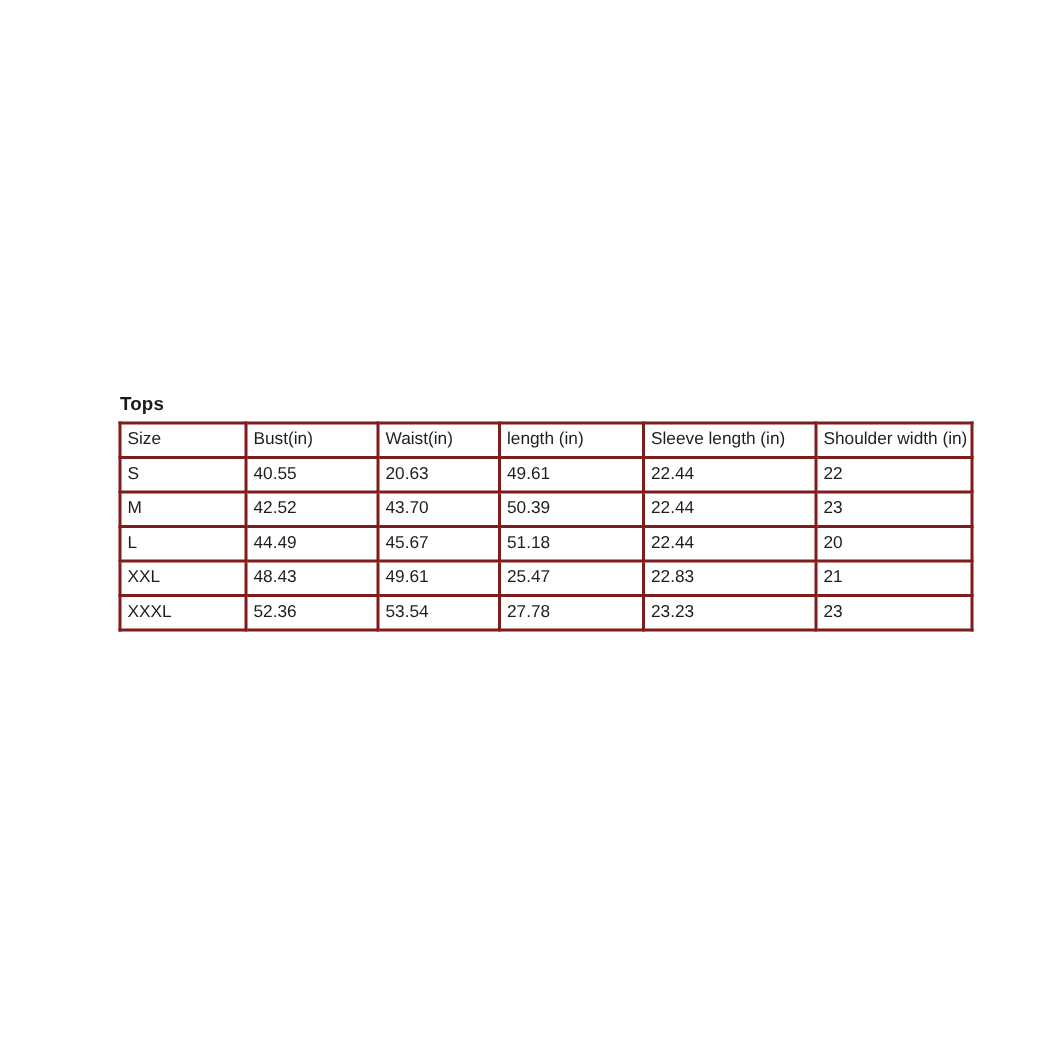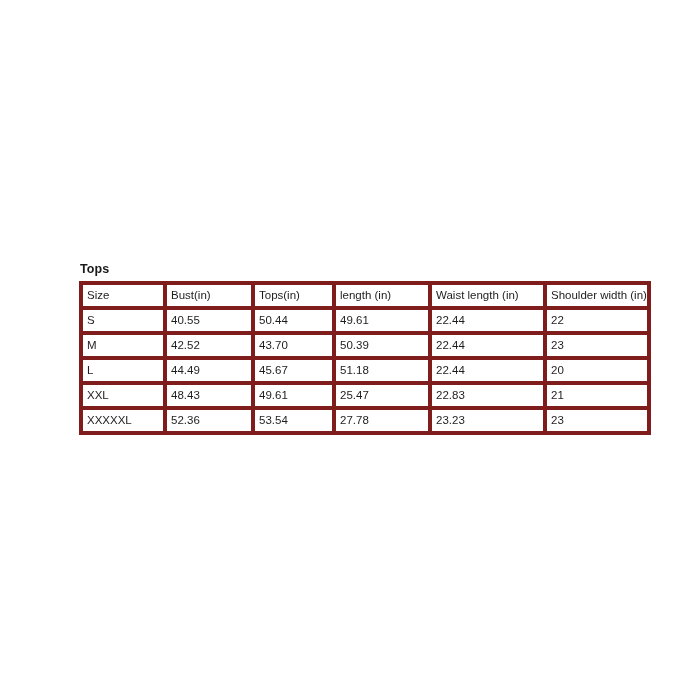--- a/index.html
+++ b/index.html
@@ -29,21 +29,21 @@
     margin: 0 0 5px 1px;
     letter-spacing: 0.1px;
   }
   table#size-chart-table {
     border-collapse: collapse;
     width: 568px;
     table-layout: fixed;
     background: #ffffff;
   }
   table#size-chart-table td {
-    border: 4px solid #7f1d1d;
+    border: 2px solid #7f1d1d;
     height: 21px;
     padding: 0 0 0 4px;
     font-size: 11.5px;
     color: #1d1d1d;
     line-height: 21px;
     white-space: nowrap;
     overflow: hidden;
     vertical-align: middle;
     font-weight: normal;
     margin-left: 16px;
@@ -68,30 +68,30 @@
         <col class="c-bust">
         <col class="c-waist">
       <col class="c-length">
         <col class="c-sleeve">
         <col class="c-should">
     </colgroup>
     <tbody>
       <tr>
         <td>Size</td>
         <td>Bust(in)</td>
-        <td>Tops(in)</td>
+        <td>Waist(in)</td>
         <td>length (in)</td>
-        <td>Waist length (in)</td>
+        <td>Sleeve length (in)</td>
         <td>Shoulder width (in)</td>
       </tr>
 
       <tr>
         <td>S</td>
         <td>40.55</td>
-        <td>50.44</td>
+        <td>20.63</td>
         <td>49.61</td>
         <td>22.44</td>
         <td>22</td>
       </tr>
 
       <tr>
         <td>M</td>
         <td>42.52</td>
         <td>43.70</td>
         <td>50.39</td>
@@ -113,21 +113,21 @@
         <td>XXL</td>
         <td>48.43</td>
         <td>49.61</td>
         <td>25.47</td>
         <td>22.83</td>
         <td>21</td>
       </tr>
 
 
       <tr>
-        <td>XXXXXL</td>
+        <td>XXXL</td>
         <td>52.36</td>
         <td>53.54</td>
         <td>27.78</td>
         <td>23.23</td>
         <td>23</td>
       </tr>
 
     </tbody>
   </table>
 </div>

